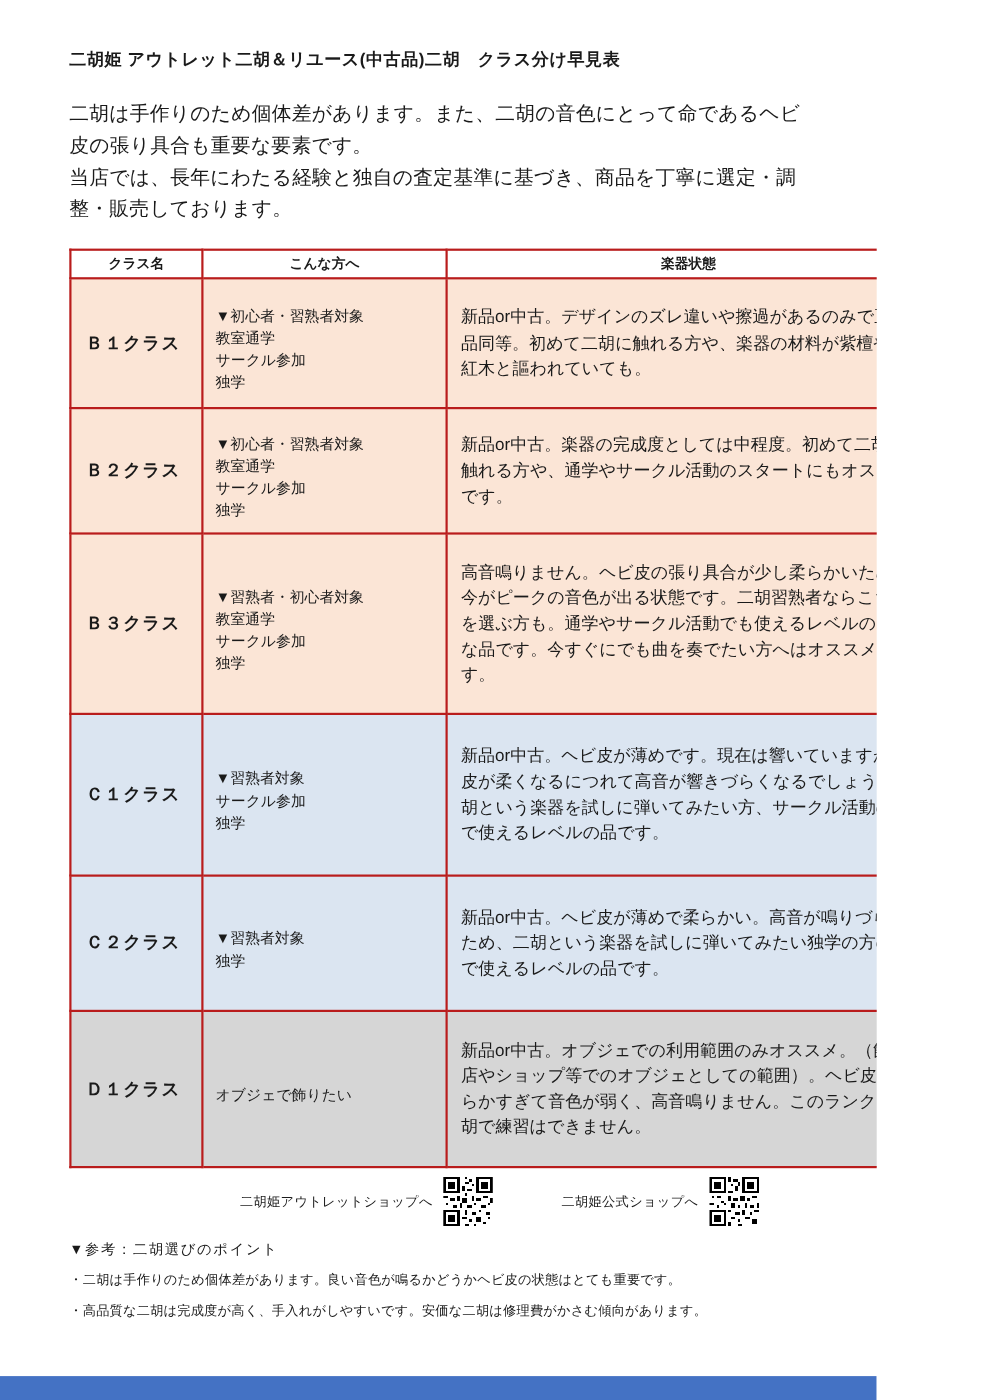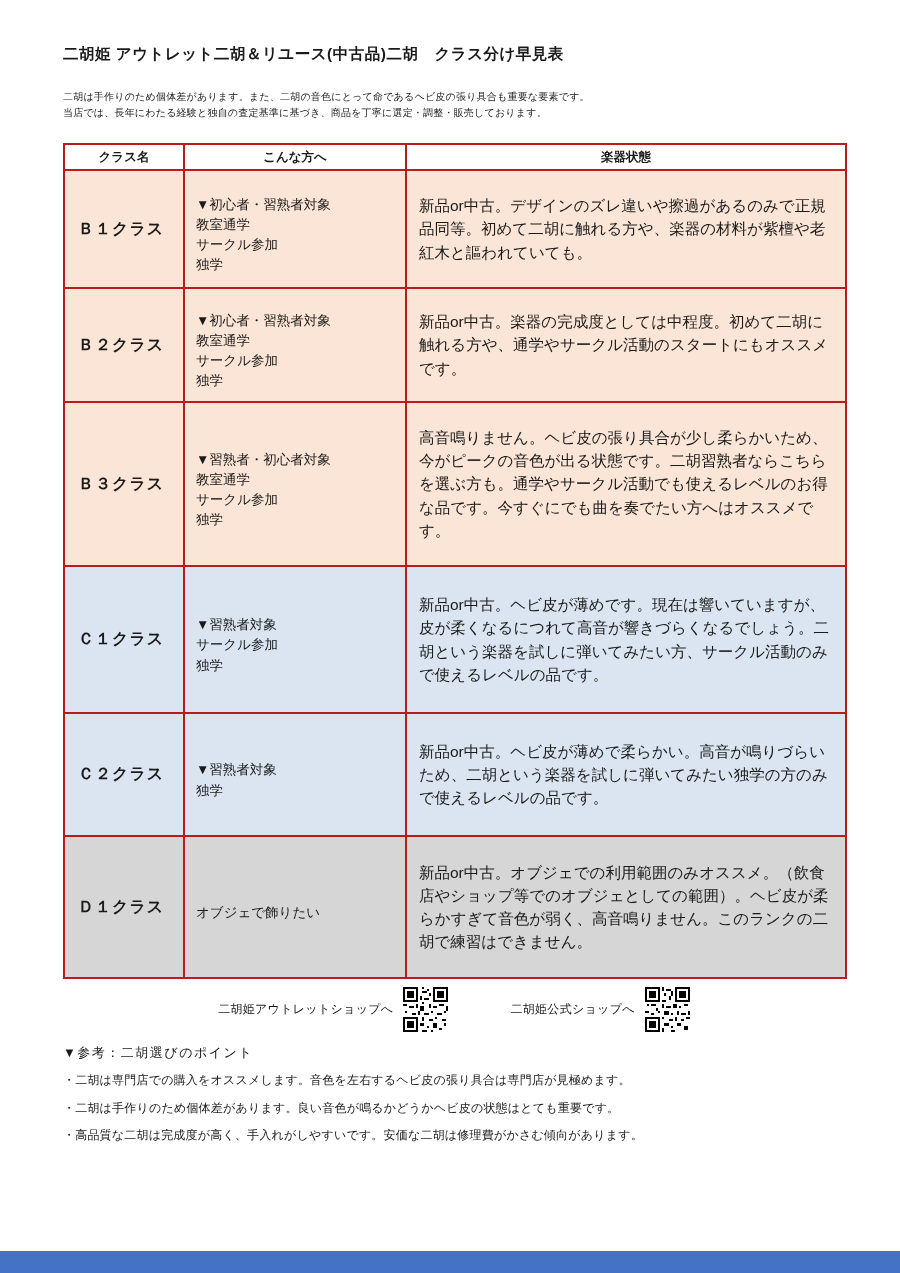--- a/index.html
+++ b/index.html
@@ -3,35 +3,35 @@
 <meta charset="utf-8">
 <style>
   * { margin: 0; padding: 0; box-sizing: border-box; }
   html, body { background: #ffffff; }
   body {
     font-family: "Liberation Sans", "DejaVu Sans", sans-serif;
     color: #1a1a1a;
   }
   .page {
     position: relative;
-    width: 900px;
+    width: 797px;
     height: 1273px;
     background: #ffffff;
     overflow: hidden;
   }
   .content { padding: 44px 55px 0 63px; }
 
   .title {
     font-size: 15.5px;
     font-weight: bold;
     letter-spacing: 0.5px;
     margin-bottom: 24px;
   }
   .intro {
-    font-size: 10px;
+    font-size: 18px;
     line-height: 1.6;
     letter-spacing: 0.2px;
     white-space: pre-line;
     margin-bottom: 22px;
   }
 
   table.class-table {
     border-collapse: collapse;
     table-layout: fixed;
     width: 782px;
@@ -301,21 +301,20 @@
                 <rect x="12" y="20" width="2" height="1"></rect>
             </g>
           </svg>
         </span>
       </div>
     </div>
 
     <div class="ref-title">▼参考：二胡選びのポイント</div>
 
     <div class="ref-points">
-        <p>・二胡は専門店での購入をオススメします。音色を左右するヘビ皮の張り具合は専門店が見極めます。</p>
         <p>・二胡は手作りのため個体差があります。良い音色が鳴るかどうかヘビ皮の状態はとても重要です。</p>
         <p>・高品質な二胡は完成度が高く、手入れがしやすいです。安価な二胡は修理費がかさむ傾向があります。</p>
       </div>
 
   </div>
 
   <div class="bottom-bar" style="background: rgb(68, 114, 196);"></div>
 </div>
 
 </body></html>

